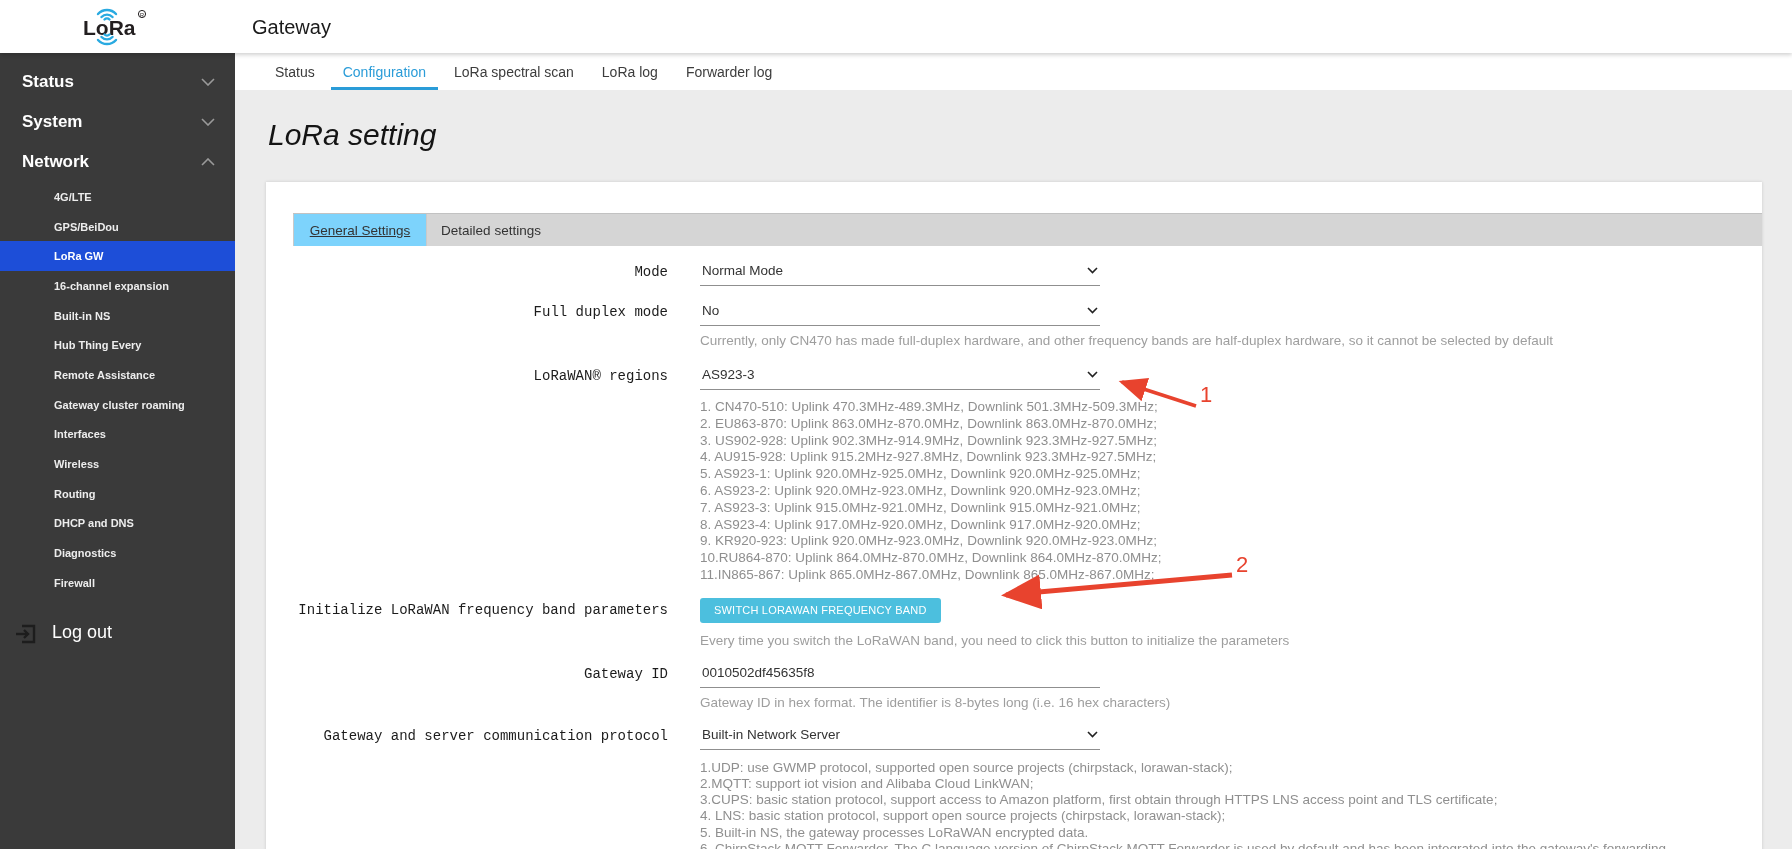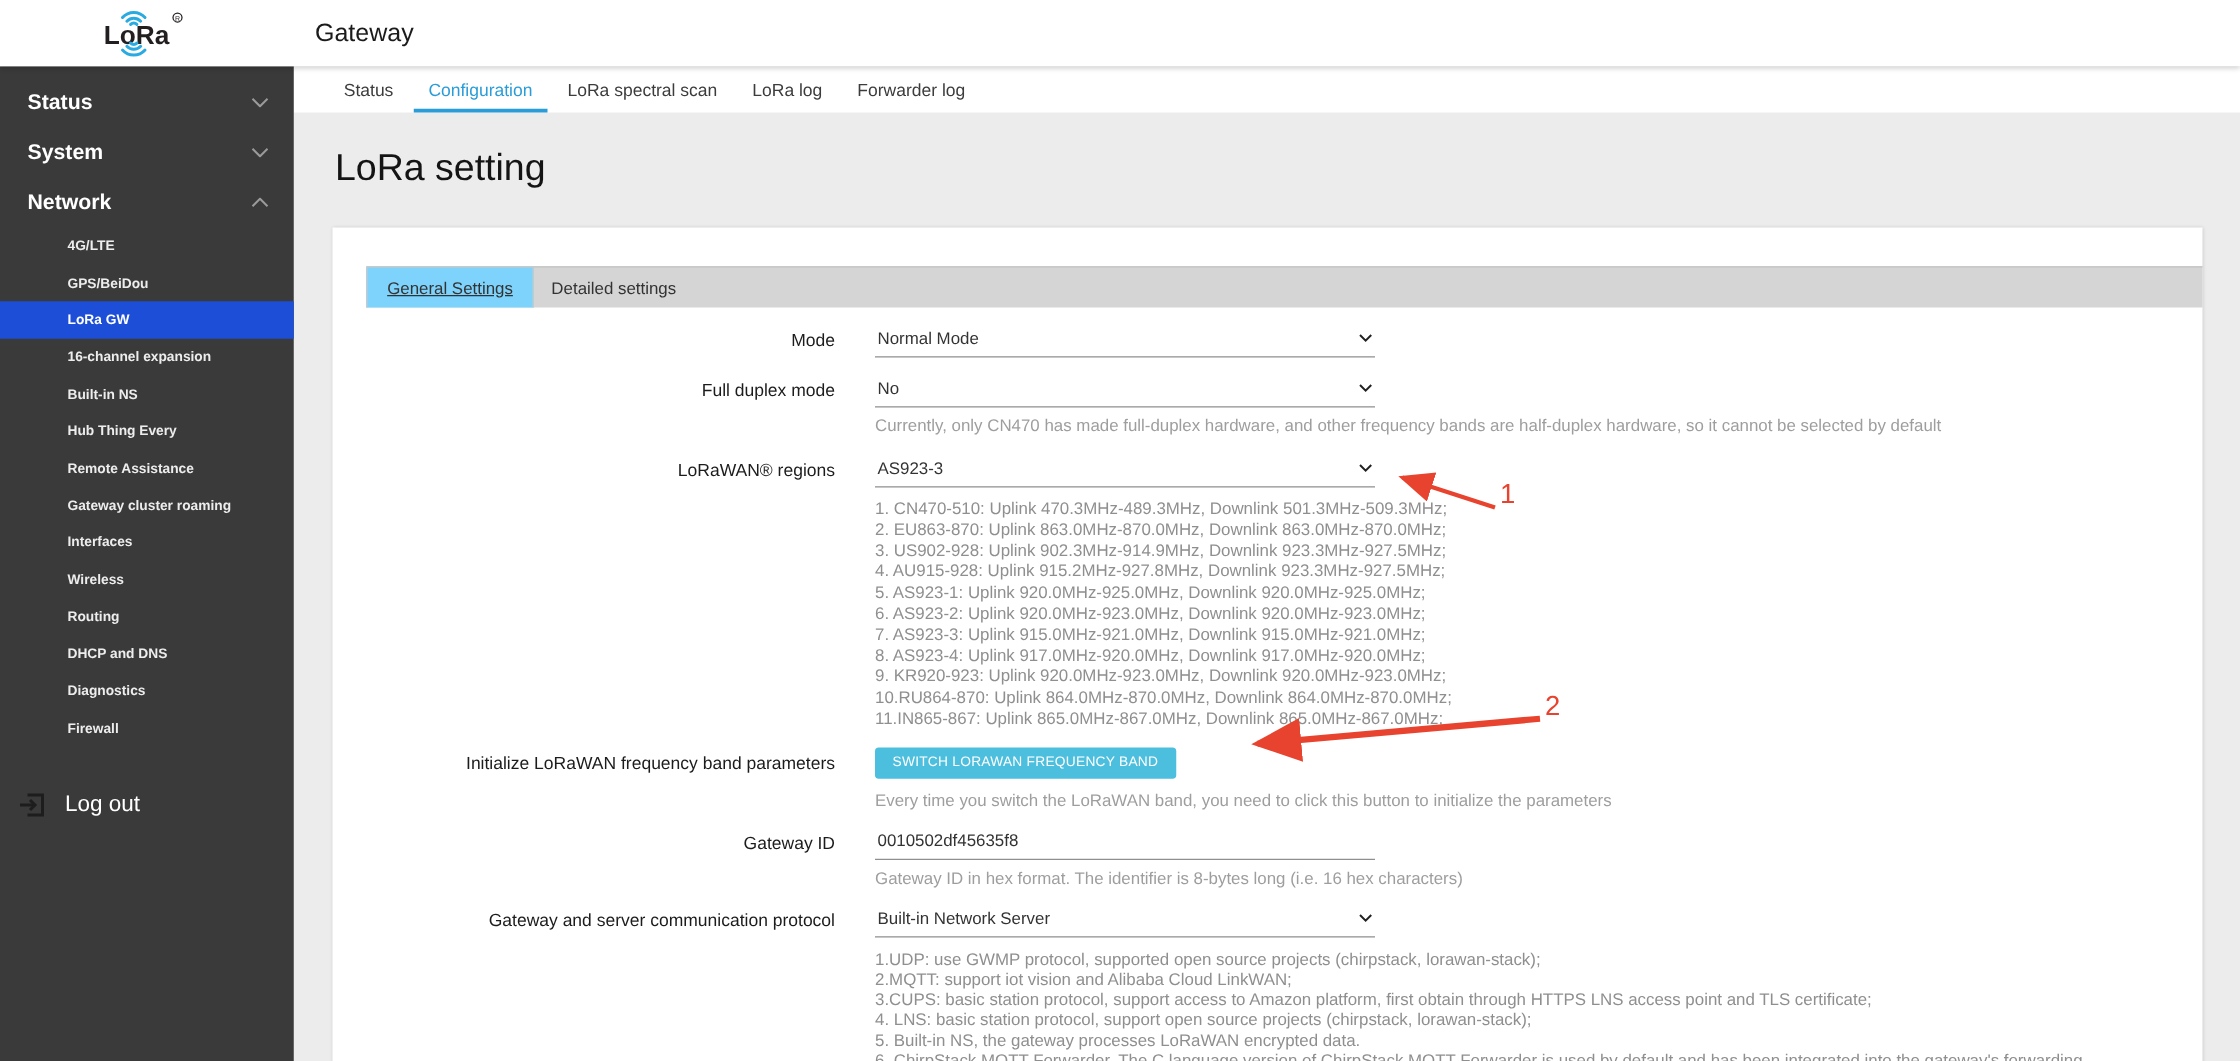--- a/index.html
+++ b/index.html
@@ -17,45 +17,45 @@
 
   
   .sidebar { position:absolute; top:53px; left:0; bottom:0; width:235px; background:#3a3a3a; z-index:5; }
   .side-top-item { height:40px; display:flex; align-items:center; justify-content:space-between;
                    padding:0 20px 0 22px; color:#fff; font-size:17px; font-weight:600; cursor:pointer; }
   .side-top-item:first-child { margin-top:9px; }
   .sub-list { }
   .sub-item { height:29.7px; display:flex; align-items:center; padding-left:54px;
               color:#ededed; font-size:11px; font-weight:600; cursor:pointer; }
   .sub-item.active { background:#1d4ed8; color:#fff; }
-  .logout-row { margin-top:24px; height:44px; display:flex; align-items:center; gap:14px;
+  .logout-row { margin-top:24px; height:44px; display:flex; align-items:flex-start; gap:14px;
                 padding-left:14px; color:#fff; font-size:18px; cursor:pointer; }
 
   
   .main { position:absolute; left:235px; top:53px; right:0; bottom:0; background:#ececec; }
   .tabbar { height:37px; background:#fff; display:flex; align-items:stretch; padding-left:28px; }
   .tab { display:flex; align-items:center; padding:3px 12px 0 12px; margin-right:4px;
          font-size:14px; color:#3c3c3c; border-bottom:3px solid transparent; cursor:pointer; }
   .tab.active { color:#2a9cd8; border-bottom-color:#2a9cd8; }
-  .page-title { margin:28px 0 0 33px; font-size:30px; color:#141414; }
+  .page-title { margin:28px 0 0 33px; font-size:30px; color:#141414;font-style:italic; }
 
   .card { position:absolute; left:31px; right:30px; top:129px; bottom:-4px; background:#fff;
           box-shadow:0 0 3px rgba(0,0,0,.15); }
 
   .panel-strip { margin:31px 0 0 27px; height:33px; background:#d5d5d5;
                  border-top:1px solid #c2c2c2; display:flex; }
   .panel-tab { display:flex; align-items:center; justify-content:center;
                font-size:13.5px; color:#333; cursor:pointer; }
   .panel-tab.active { width:134px; background:#7dd3fc; border-left:1px solid #c9c9c9; border-right:1px solid #c9c9c9;text-decoration:underline; }
   .panel-tab.inactive { width:128px; }
 
   
   .form { padding-left:28px; }
   .frow { display:flex; align-items:flex-start; }
-  .lbl { width:374px; text-align:right; font-size:14px; color:#1c1c1c; padding-top:6px; }
+  .lbl { width:374px; text-align:right; font-size:14px; color:#1c1c1c; padding-top:6px;font-family:Liberation Mono, monospace; }
   .ctl { margin-left:32px; }
   .sel, .inputline { width:400px; border-bottom:1px solid #8f8f8f; padding:5px 2px 7px 2px;
          font-size:13.5px; color:#333; display:flex; justify-content:space-between; align-items:center;
          cursor:pointer; background:#fff; }
   .inputline { cursor:text; }
   .inputline input { border:none; outline:none; width:100%; font-size:13.5px; color:#333;
                      font-family:"Liberation Sans", sans-serif; background:transparent; }
   .help { margin-top:7px; font-size:13.5px; color:#9e9e9e; }
   .region-list { margin-top:9px; }
   .region-list div, .proto-list div { font-size:13.5px; color:#8f8f8f; line-height:16.8px; }

